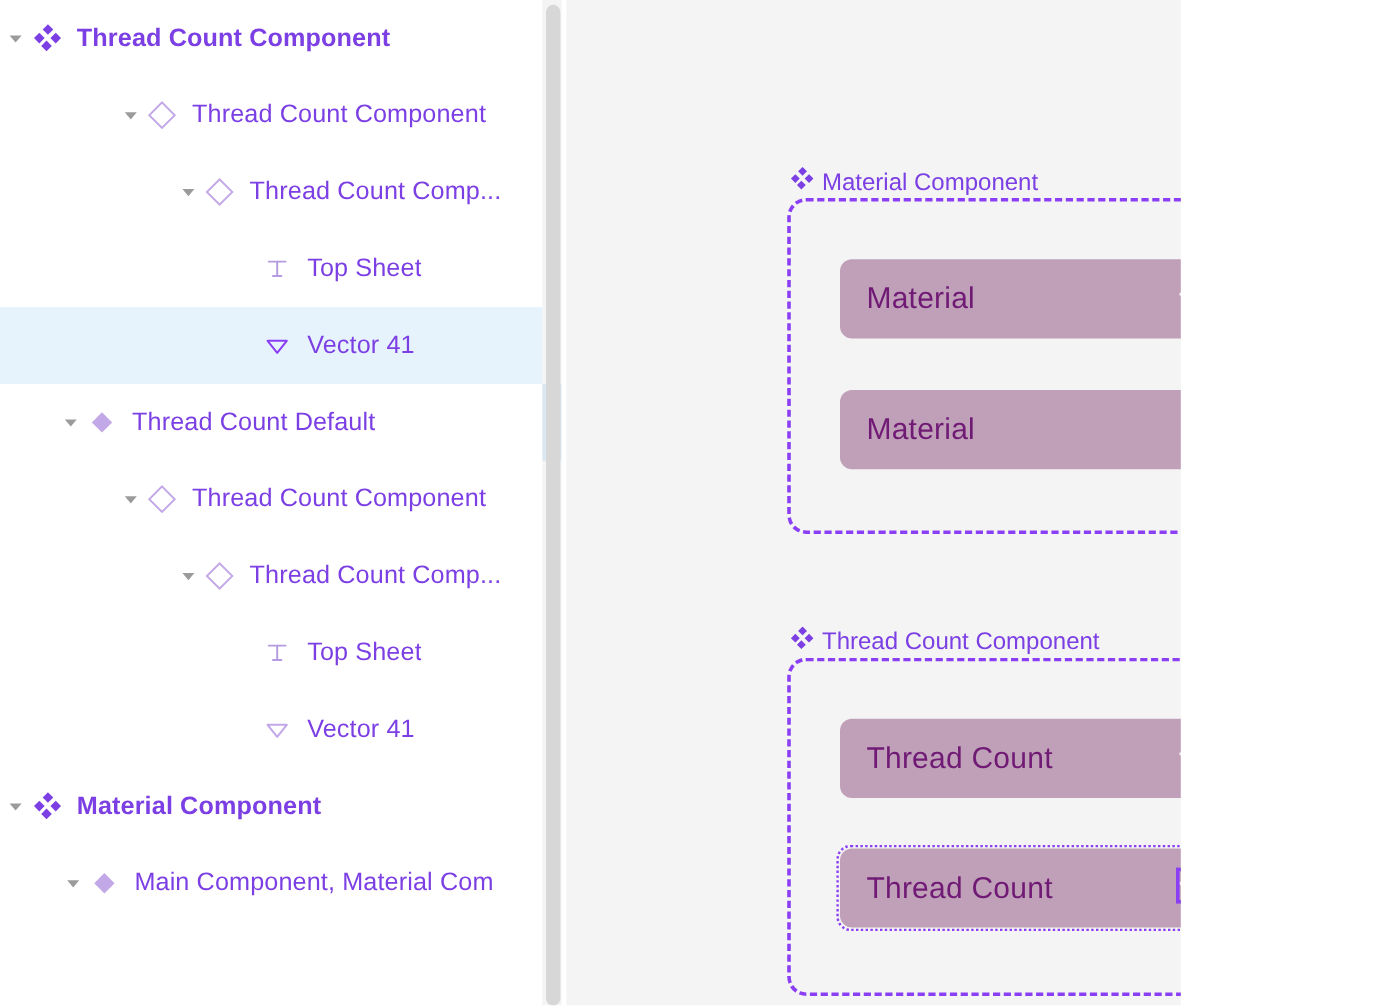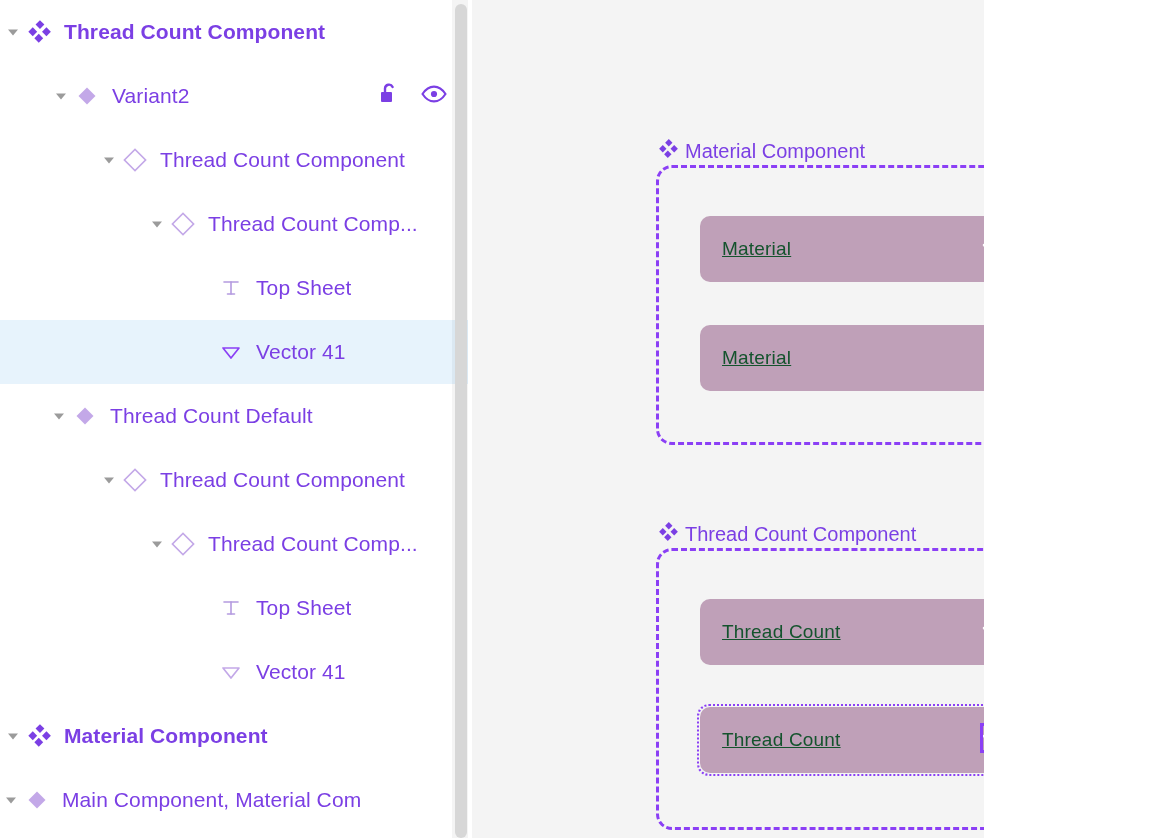--- a/index.html
+++ b/index.html
@@ -145,24 +145,23 @@
   .ui-button {
     position: absolute;
     background: #bfa0b8;
     border-radius: 10px;
     display: flex;
     align-items: center;
     justify-content: space-between;
     padding: 0 22px 0 22px;
   }
   .ui-button .btn-label {
-    font-size: 19px;
-    color: #14532d;
+    font-size: 25px;
+    color: #701a75;
     letter-spacing: 0.2px;
-    text-decoration: underline;
   }
   .ui-button .btn-icon {
     display: flex;
     align-items: center;
     justify-content: center;
     width: 34px;
     height: 34px;
   }
 
   .sel-outline {
@@ -195,43 +194,20 @@
               <g fill="#7b3fe4">
                 <rect x="8.2" y="1.2" width="5.2" height="5.2" transform="rotate(45 10.8 3.8)"></rect>
                 <rect x="2.2" y="7.2" width="5.2" height="5.2" transform="rotate(45 4.8 9.8)"></rect>
                 <rect x="13.6" y="7.2" width="5.2" height="5.2" transform="rotate(45 16.2 9.8)"></rect>
                 <rect x="7.2" y="12.6" width="5.2" height="5.2" transform="rotate(45 9.8 15.2)"></rect>
               </g>
             </svg>
           </div>
           <div class="layer-label bold">Thread Count Component</div>
         </div>
-        <div class="layer-row" style="padding-left: 50px;">
-          <div class="caret">
-            <svg width="14" height="14" viewBox="0 0 14 14">
-              <path d="M2 4.5 L12 4.5 L7 10.5 Z" fill="#9b9b9b"></path>
-            </svg>
-          </div>
-          <div class="layer-icon">
-            <svg width="22" height="22" viewBox="0 0 22 22">
-              <rect x="5" y="5" width="12" height="12" transform="rotate(45 11 11)" fill="#c3a8e8"></rect>
-            </svg>
-          </div>
-          <div class="layer-label">Variant2</div>
-          <div class="row-actions">
-            <span><svg width="26" height="26" viewBox="0 0 26 26">
-                <path d="M9 11 V7.5 a4 4 0 0 1 7.6 -1.6" fill="none" stroke="#7b3fe4" stroke-width="2.4" stroke-linecap="round"></path>
-                <rect x="5" y="11" width="11" height="10" rx="1" fill="#7b3fe4"></rect>
-              </svg></span>
-            <span><svg width="28" height="28" viewBox="0 0 28 28">
-                <path d="M2.5 14 C6 8.6 10 6.6 14 6.6 C18 6.6 22 8.6 25.5 14 C22 19.4 18 21.4 14 21.4 C10 21.4 6 19.4 2.5 14 Z" fill="none" stroke="#7b3fe4" stroke-width="2.1"></path>
-                <circle cx="14" cy="14" r="3.1" fill="#7b3fe4"></circle>
-              </svg></span>
-          </div>
-        </div>
         <div class="layer-row" style="padding-left: 98px;">
           <div class="caret">
             <svg width="14" height="14" viewBox="0 0 14 14">
               <path d="M2 4.5 L12 4.5 L7 10.5 Z" fill="#9b9b9b"></path>
             </svg>
           </div>
           <div class="layer-icon">
             <svg width="26" height="26" viewBox="0 0 26 26">
               <rect x="5.5" y="5.5" width="15" height="15" transform="rotate(45 13 13)" fill="none" stroke="#c3a8e8" stroke-width="1.6"></rect>
             </svg>
@@ -345,21 +321,21 @@
               <g fill="#7b3fe4">
                 <rect x="8.2" y="1.2" width="5.2" height="5.2" transform="rotate(45 10.8 3.8)"></rect>
                 <rect x="2.2" y="7.2" width="5.2" height="5.2" transform="rotate(45 4.8 9.8)"></rect>
                 <rect x="13.6" y="7.2" width="5.2" height="5.2" transform="rotate(45 16.2 9.8)"></rect>
                 <rect x="7.2" y="12.6" width="5.2" height="5.2" transform="rotate(45 9.8 15.2)"></rect>
               </g>
             </svg>
           </div>
           <div class="layer-label bold">Material Component</div>
         </div>
-        <div class="layer-row" style="">
+        <div class="layer-row" style="padding-left: 50px;">
           <div class="caret">
             <svg width="14" height="14" viewBox="0 0 14 14">
               <path d="M2 4.5 L12 4.5 L7 10.5 Z" fill="#9b9b9b"></path>
             </svg>
           </div>
           <div class="layer-icon">
             <svg width="22" height="22" viewBox="0 0 22 22">
               <rect x="5" y="5" width="12" height="12" transform="rotate(45 11 11)" fill="#c3a8e8"></rect>
             </svg>
           </div>

